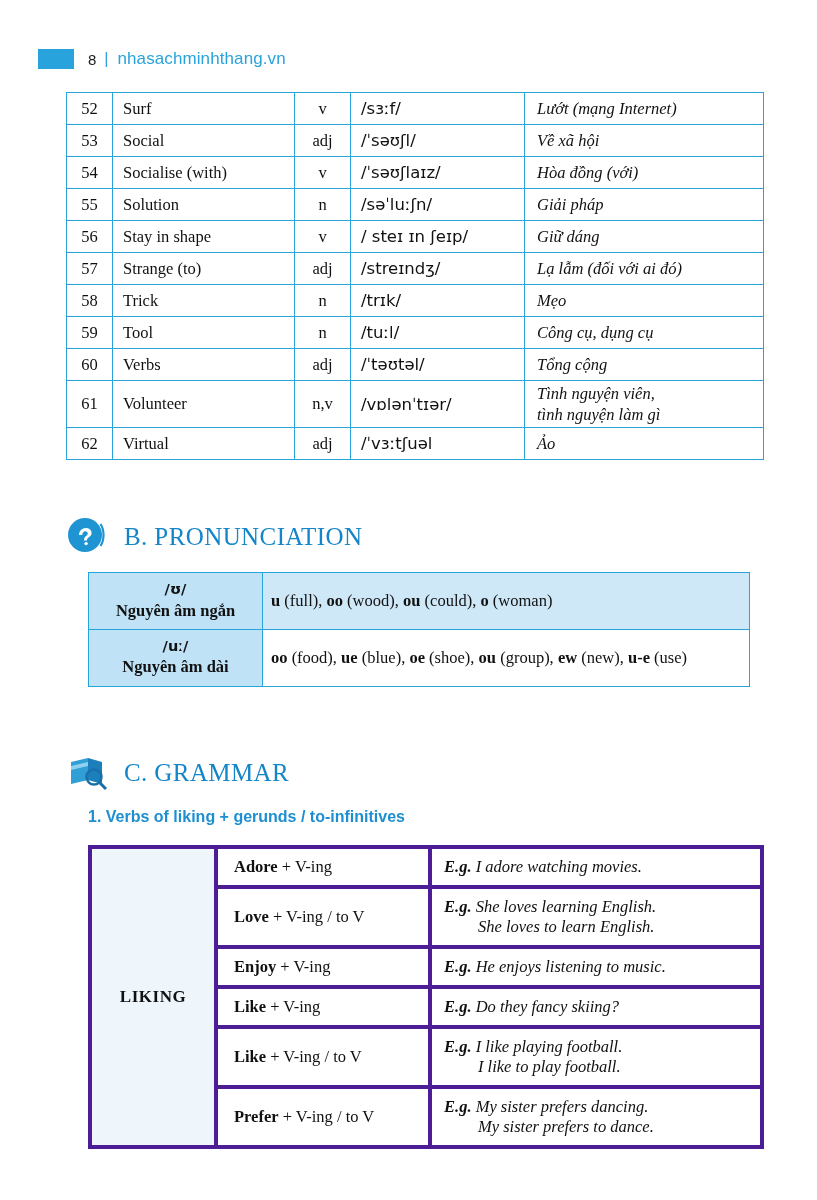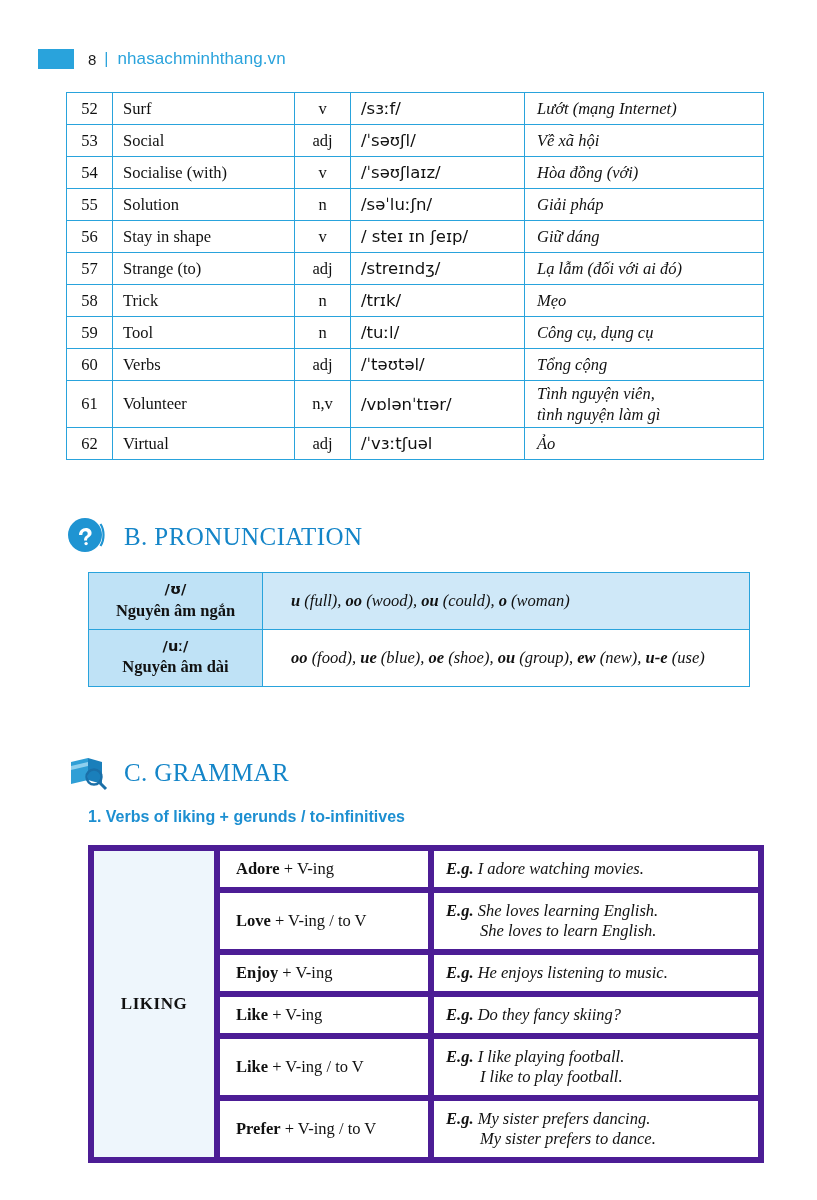--- a/index.html
+++ b/index.html
@@ -130,23 +130,22 @@
     font-weight: bold;
     display: block;
   }
   .pron-key .lbl {
     font-family: "Liberation Serif", serif;
     font-size: 16.5px;
     font-weight: bold;
     display: block;
   }
   .pron-val {
-    padding: 10px 28px;
+    padding: 10px 8px;
     font-size: 16.5px;
-    font-style: italic;
   }
   .pron-val.shaded { background: #cfe8f8; }
   .pron-val b { font-weight: bold; }
 
   
   .gram-sub {
     position: absolute;
     top: 808px;
     left: 88px;
     font-family: "Liberation Sans", sans-serif;
@@ -159,21 +158,21 @@
     top: 845px;
     left: 88px;
     width: 676px;
   }
   table.gram {
     border-collapse: collapse;
     width: 100%;
     table-layout: fixed;
   }
   table.gram td {
-    border: 6px solid #4c1d95;
+    border: 4px solid #4c1d95;
     vertical-align: middle;
   }
   .g-label {
     width: 126px;
     background: #eef6fc;
     text-align: center;
     font-family: "Liberation Serif", serif;
     font-weight: bold;
     font-size: 17px;
     letter-spacing: .5px;

